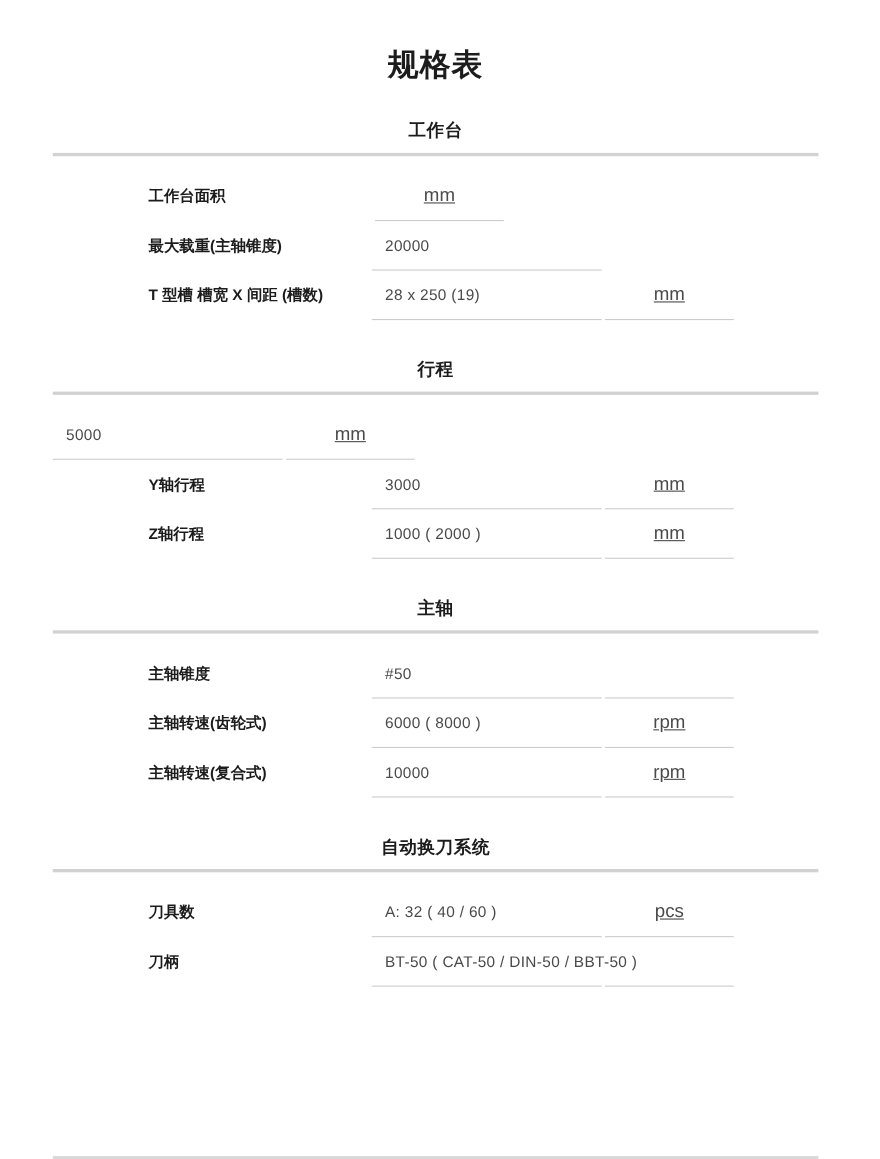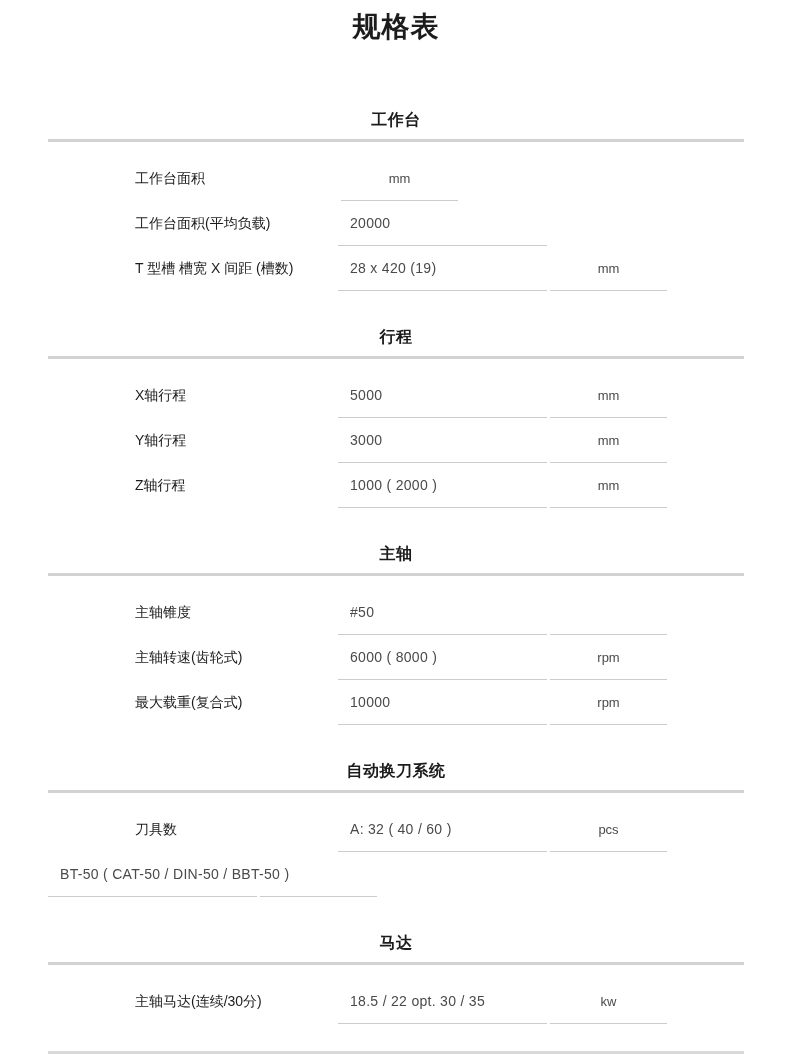--- a/index.html
+++ b/index.html
@@ -16,21 +16,21 @@
     overflow:hidden;
     font-family:"Liberation Sans", sans-serif;
     position:relative;
   }
   .container{
     width:696px;
     margin-left:48px;
     position:relative;
   }
   .page-title{
-    padding-top:10px;
+    padding-top:42px;
     height:60px;
     font-size:28px;
     line-height:34px;
     font-weight:bold;
     text-align:center;
     color:var(--label-text);
     letter-spacing:1px;
   }
   .section{margin-top:34px;}
   .section:first-of-type{margin-top:48px;}
@@ -54,38 +54,39 @@
   }
   .cell{
     display:flex;
     align-items:center;
     height:45px;
     font-size:14px;
   }
   .cell-label{
     width:290px;
     padding-left:87px;
-    font-weight:normal;
+    font-weight:bold;
     color:var(--label-text);
   }
   .cell-value{
     width:209px;
     padding-left:12px;
     color:var(--value-text);
     border-bottom:1px solid var(--underline);
     letter-spacing:0.3px;
     white-space:nowrap;
   }
   .col-gap{width:3px;height:45px;}
   .cell-unit{
     width:117px;
     justify-content:center;
-    font-size:13px;
+    font-size:17px;
     color:var(--value-text);
     border-bottom:1px solid var(--underline);
+    text-decoration:underline;
   }
   .bottom-divider{
     position:absolute;
     left:48px;
     top:1051px;
     width:696px;
     height:3px;
     background:#d9d9d9;
   }
 </style>
@@ -99,40 +100,39 @@
     <h2 class="section-heading">工作台</h2>
     <div class="section-divider"></div>
     <div class="rows">
   <div class="row">
     <div class="cell cell-label">工作台面积</div>
     <div class="col-gap"></div>
     <div class="cell cell-unit">mm</div>
   </div>
 
   <div class="row">
-    <div class="cell cell-label">工作台面积(平均负载)</div>
+    <div class="cell cell-label">最大载重(主轴锥度)</div>
     <div class="cell cell-value">20000</div>
     <div class="col-gap"></div>
   </div>
 
   <div class="row">
     <div class="cell cell-label">T 型槽 槽宽 X 间距 (槽数)</div>
-    <div class="cell cell-value">28 x 420 (19)</div>
+    <div class="cell cell-value">28 x 250 (19)</div>
     <div class="col-gap"></div>
     <div class="cell cell-unit">mm</div>
   </div>
 </div>
   </section>
 
   <section class="section">
     <h2 class="section-heading">行程</h2>
     <div class="section-divider"></div>
     <div class="rows">
   <div class="row">
-    <div class="cell cell-label">X轴行程</div>
     <div class="cell cell-value">5000</div>
     <div class="col-gap"></div>
     <div class="cell cell-unit">mm</div>
   </div>
 
   <div class="row">
     <div class="cell cell-label">Y轴行程</div>
     <div class="cell cell-value">3000</div>
     <div class="col-gap"></div>
     <div class="cell cell-unit">mm</div>
@@ -159,54 +159,43 @@
   </div>
 
   <div class="row">
     <div class="cell cell-label">主轴转速(齿轮式)</div>
     <div class="cell cell-value">6000 ( 8000 )</div>
     <div class="col-gap"></div>
     <div class="cell cell-unit">rpm</div>
   </div>
 
   <div class="row">
-    <div class="cell cell-label">最大载重(复合式)</div>
+    <div class="cell cell-label">主轴转速(复合式)</div>
     <div class="cell cell-value">10000</div>
     <div class="col-gap"></div>
     <div class="cell cell-unit">rpm</div>
   </div>
 </div>
   </section>
 
   <section class="section">
     <h2 class="section-heading">自动换刀系统</h2>
     <div class="section-divider"></div>
     <div class="rows">
   <div class="row">
     <div class="cell cell-label">刀具数</div>
     <div class="cell cell-value">A: 32 ( 40 / 60 )</div>
     <div class="col-gap"></div>
     <div class="cell cell-unit">pcs</div>
   </div>
 
   <div class="row">
+    <div class="cell cell-label">刀柄</div>
     <div class="cell cell-value">BT-50 ( CAT-50 / DIN-50 / BBT-50 )</div>
     <div class="col-gap"></div>
     <div class="cell cell-unit"></div>
   </div>
 </div>
   </section>
 
-  <section class="section">
-    <h2 class="section-heading">马达</h2>
-    <div class="section-divider"></div>
-    <div class="rows">
-  <div class="row">
-    <div class="cell cell-label">主轴马达(连续/30分)</div>
-    <div class="cell cell-value">18.5 / 22 opt. 30 / 35</div>
-    <div class="col-gap"></div>
-    <div class="cell cell-unit">kw</div>
-  </div>
-</div>
-  </section>
 </main>
 </div>
 <div class="bottom-divider"></div>
 
 </body></html>

